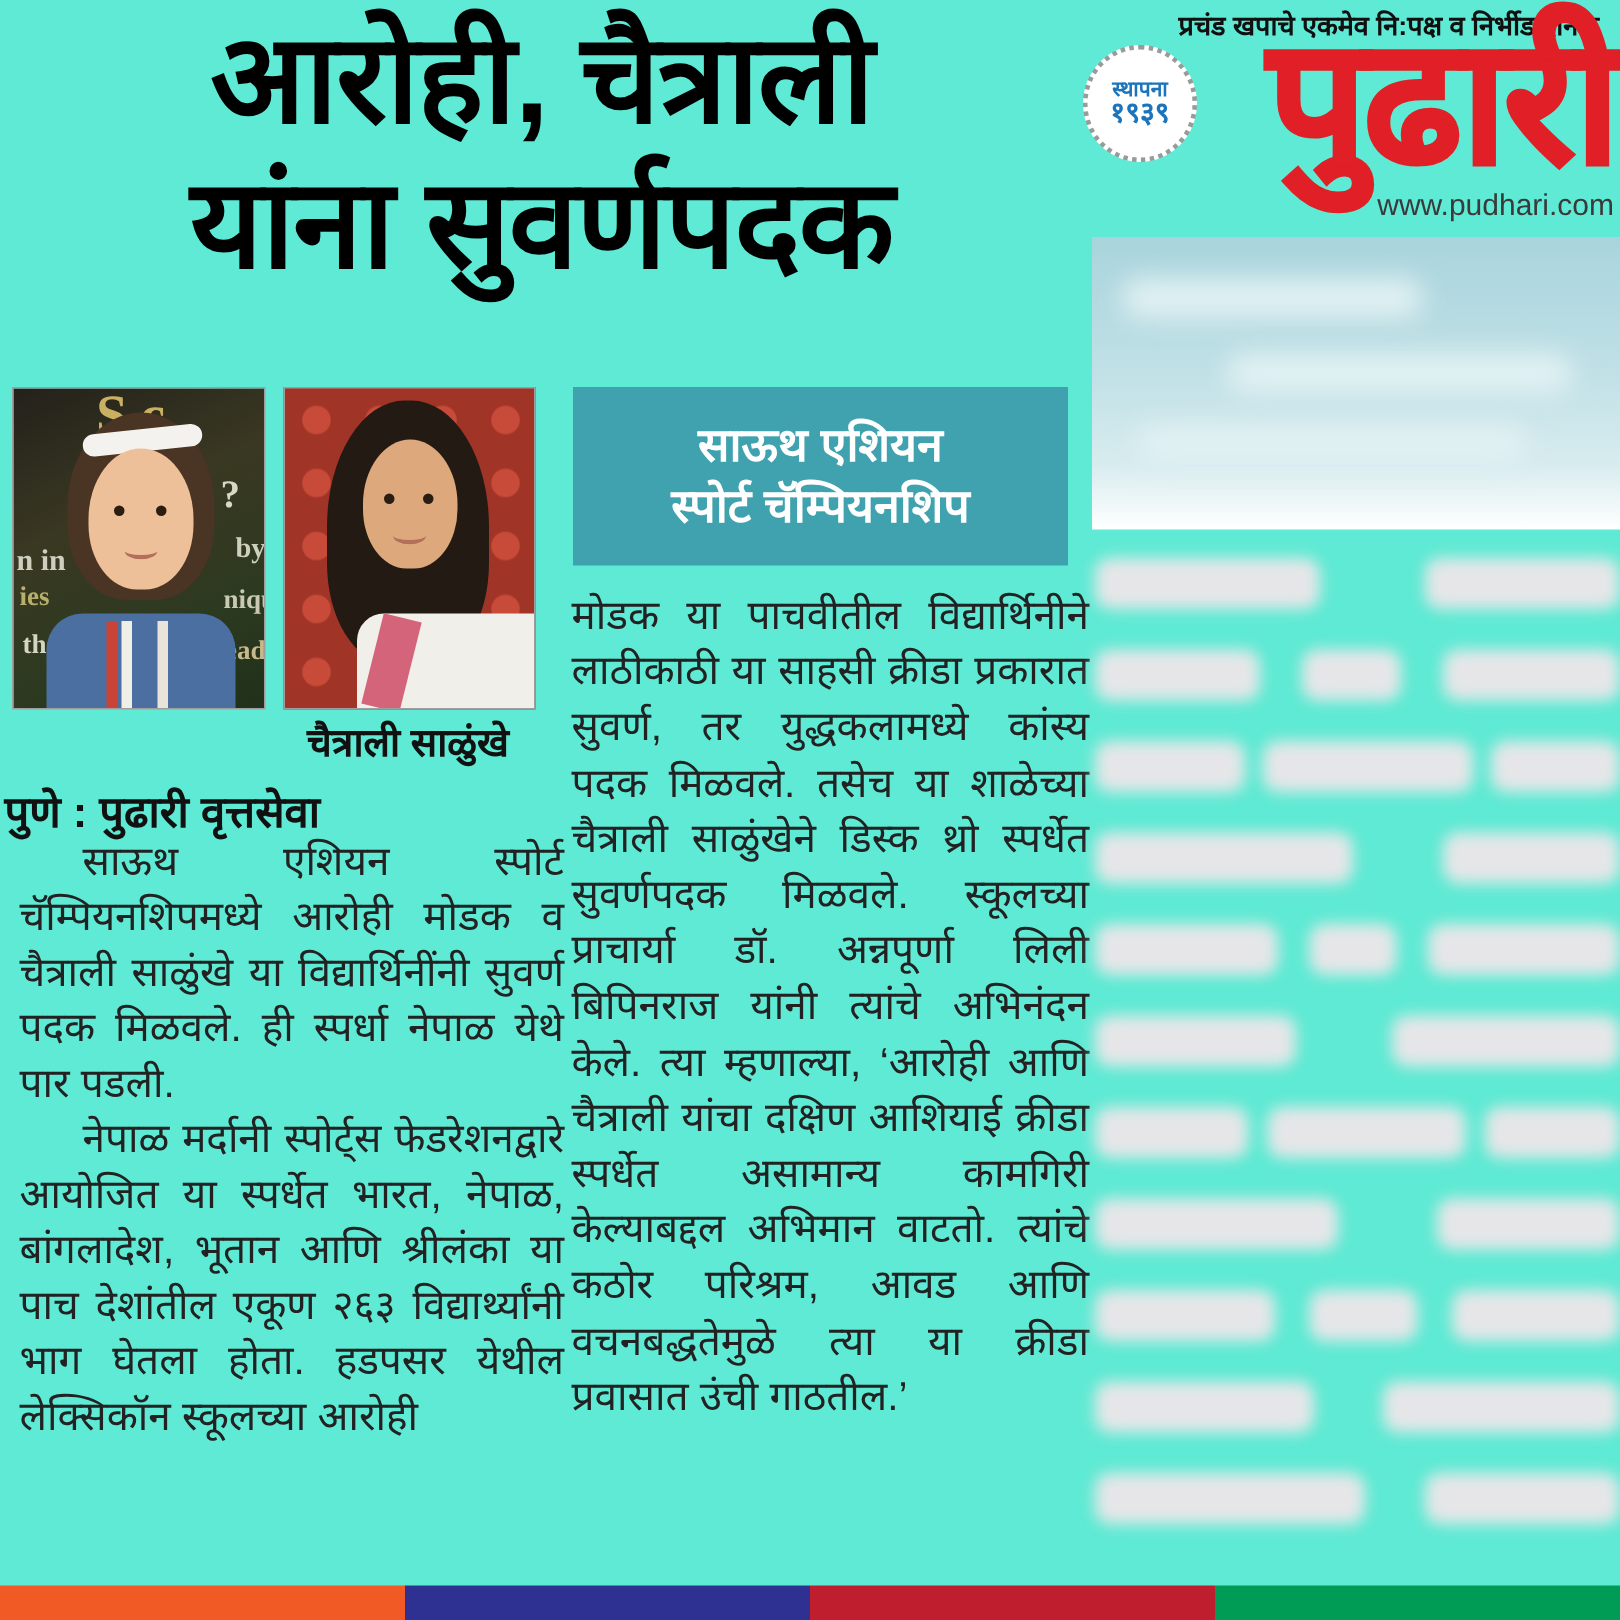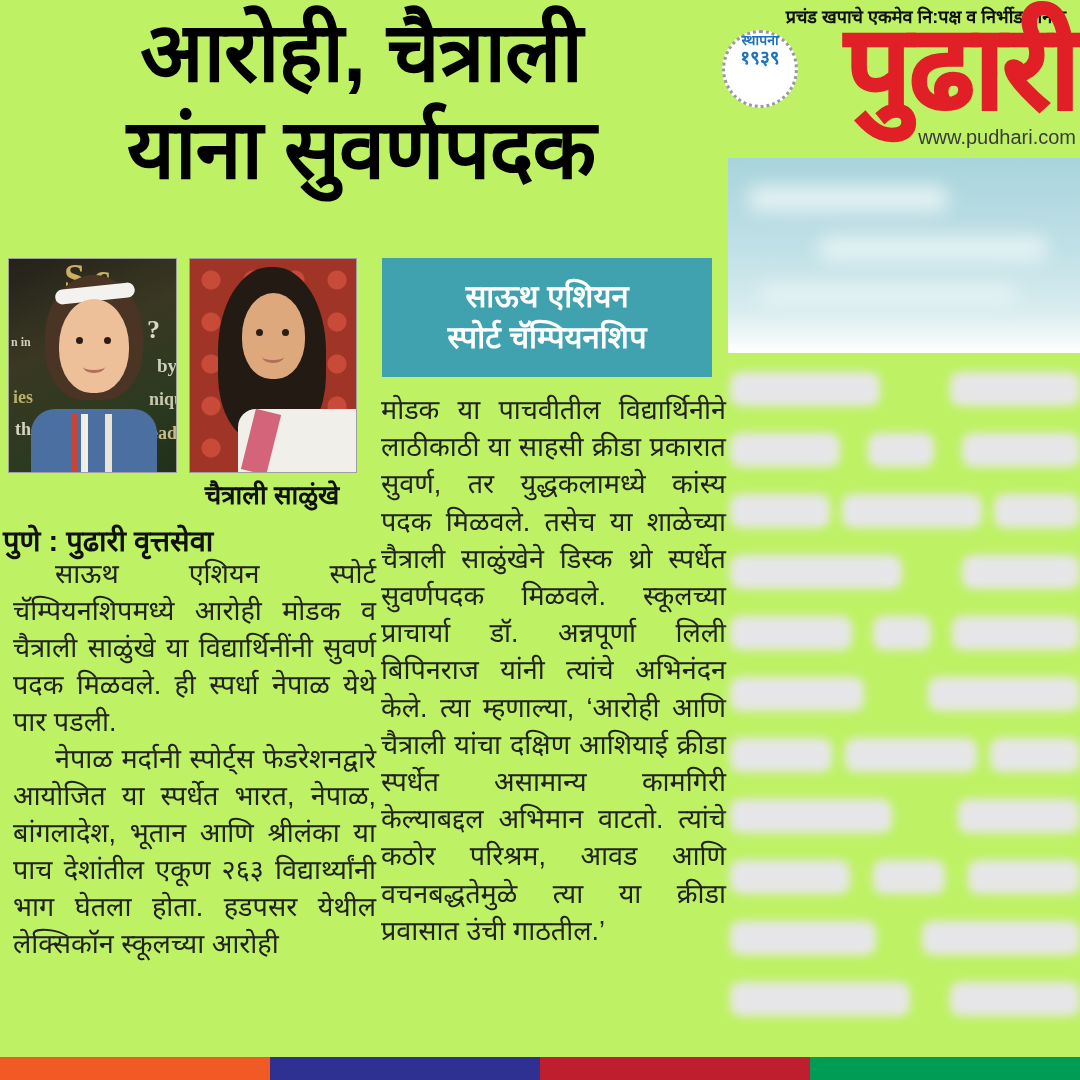--- a/index.html
+++ b/index.html
@@ -1,29 +1,29 @@
 <!DOCTYPE html>
 <html><head>
 <meta charset="utf-8">
 <style>
   html,body{margin:0;padding:0;background:#fff;}
-  .page{position:relative;width:1080px;height:1080px;background:#bef264;overflow:hidden;
+  .page{position:relative;width:1080px;height:1080px;background:#5eead4;overflow:hidden;
         font-family:"Liberation Sans","DejaVu Sans",sans-serif;color:#1a1a1a;}
 
   
   .headline{position:absolute;left:8px;top:4px;width:706px;text-align:center;
             font-weight:800;font-size:83px;line-height:1.17;color:#000;letter-spacing:-1px;}
 
   
   .tagline{position:absolute;right:14px;top:4px;font-size:18px;font-weight:700;color:#101010;white-space:nowrap;}
   .logo{position:absolute;right:2px;top:2px;font-size:116px;line-height:1.15;font-weight:900;
         color:#e01f26;-webkit-text-stroke:2.5px #e01f26;letter-spacing:-2px;margin-left:17px;}
   .website{position:absolute;right:4px;top:126px;font-size:20px;color:#3a3a3a;}
   .seal{position:absolute;left:722px;top:30px;width:70px;height:72px;border:3px dotted #9a9a9a;
-        border-radius:50%;display:flex;flex-direction:column;align-items:center;
+        border-radius:50%;display:flex;flex-direction:column;align-items:center;justify-content:center;
         color:#1c75bc;font-weight:700;background:#fff;}
   .seal .s1{font-size:14px;line-height:1.05;}
   .seal .s2{font-size:19px;line-height:1.05;}
 
   
   .photo{position:absolute;top:258px;height:213px;border:1px solid #9e9e9e;overflow:hidden;}
   .photo1{left:8px;width:167px;background:linear-gradient(155deg,#23211a 0%,#3a3822 38%,#2c3a20 72%,#20301a 100%);}
   .photo2{left:189px;width:166px;background-color:#a03527;
           background-image:radial-gradient(circle,#c84a38 9px,rgba(0,0,0,0) 10px);background-size:42px 42px;}
   .bgword{position:absolute;color:#c9b062;font-weight:700;font-family:"Liberation Serif","DejaVu Serif",serif;}
@@ -81,21 +81,21 @@
   <div class="logo">पुढारी</div>
   <div class="website">www.pudhari.com</div>
   <div class="seal">
     <div class="s1">स्थापना</div>
     <div class="s2">१९३९</div>
   </div>
 
   <div class="photo photo1">
     <span class="bgword" style="left:55px;top:-4px;font-size:38px;letter-spacing:8px;">Sc</span>
     <span class="bgword" style="left:138px;top:56px;font-size:26px;color:#d8d8c6;">?</span>
-    <span class="bgword" style="left:2px;top:76px;font-size:12px;color:#cfcfc0;">n in</span>
+    <span class="bgword" style="left:2px;top:104px;font-size:20px;color:#cfcfc0;">n in</span>
     <span class="bgword" style="left:148px;top:96px;font-size:19px;color:#cfcfc0;">by</span>
     <span class="bgword" style="left:4px;top:128px;font-size:18px;color:#b8b06a;">ies</span>
     <span class="bgword" style="left:140px;top:130px;font-size:18px;color:#c9c9b0;">niqu</span>
     <span class="bgword" style="left:6px;top:160px;font-size:18px;color:#d5d5c2;">the S</span>
     <span class="bgword" style="left:128px;top:164px;font-size:18px;color:#c9b98a;">Read</span>
     <div class="hair1"></div>
     <div class="band1"></div>
     <div class="face1">
       <span class="eye" style="left:17px;top:38px;"></span>
       <span class="eye" style="left:45px;top:38px;"></span>

